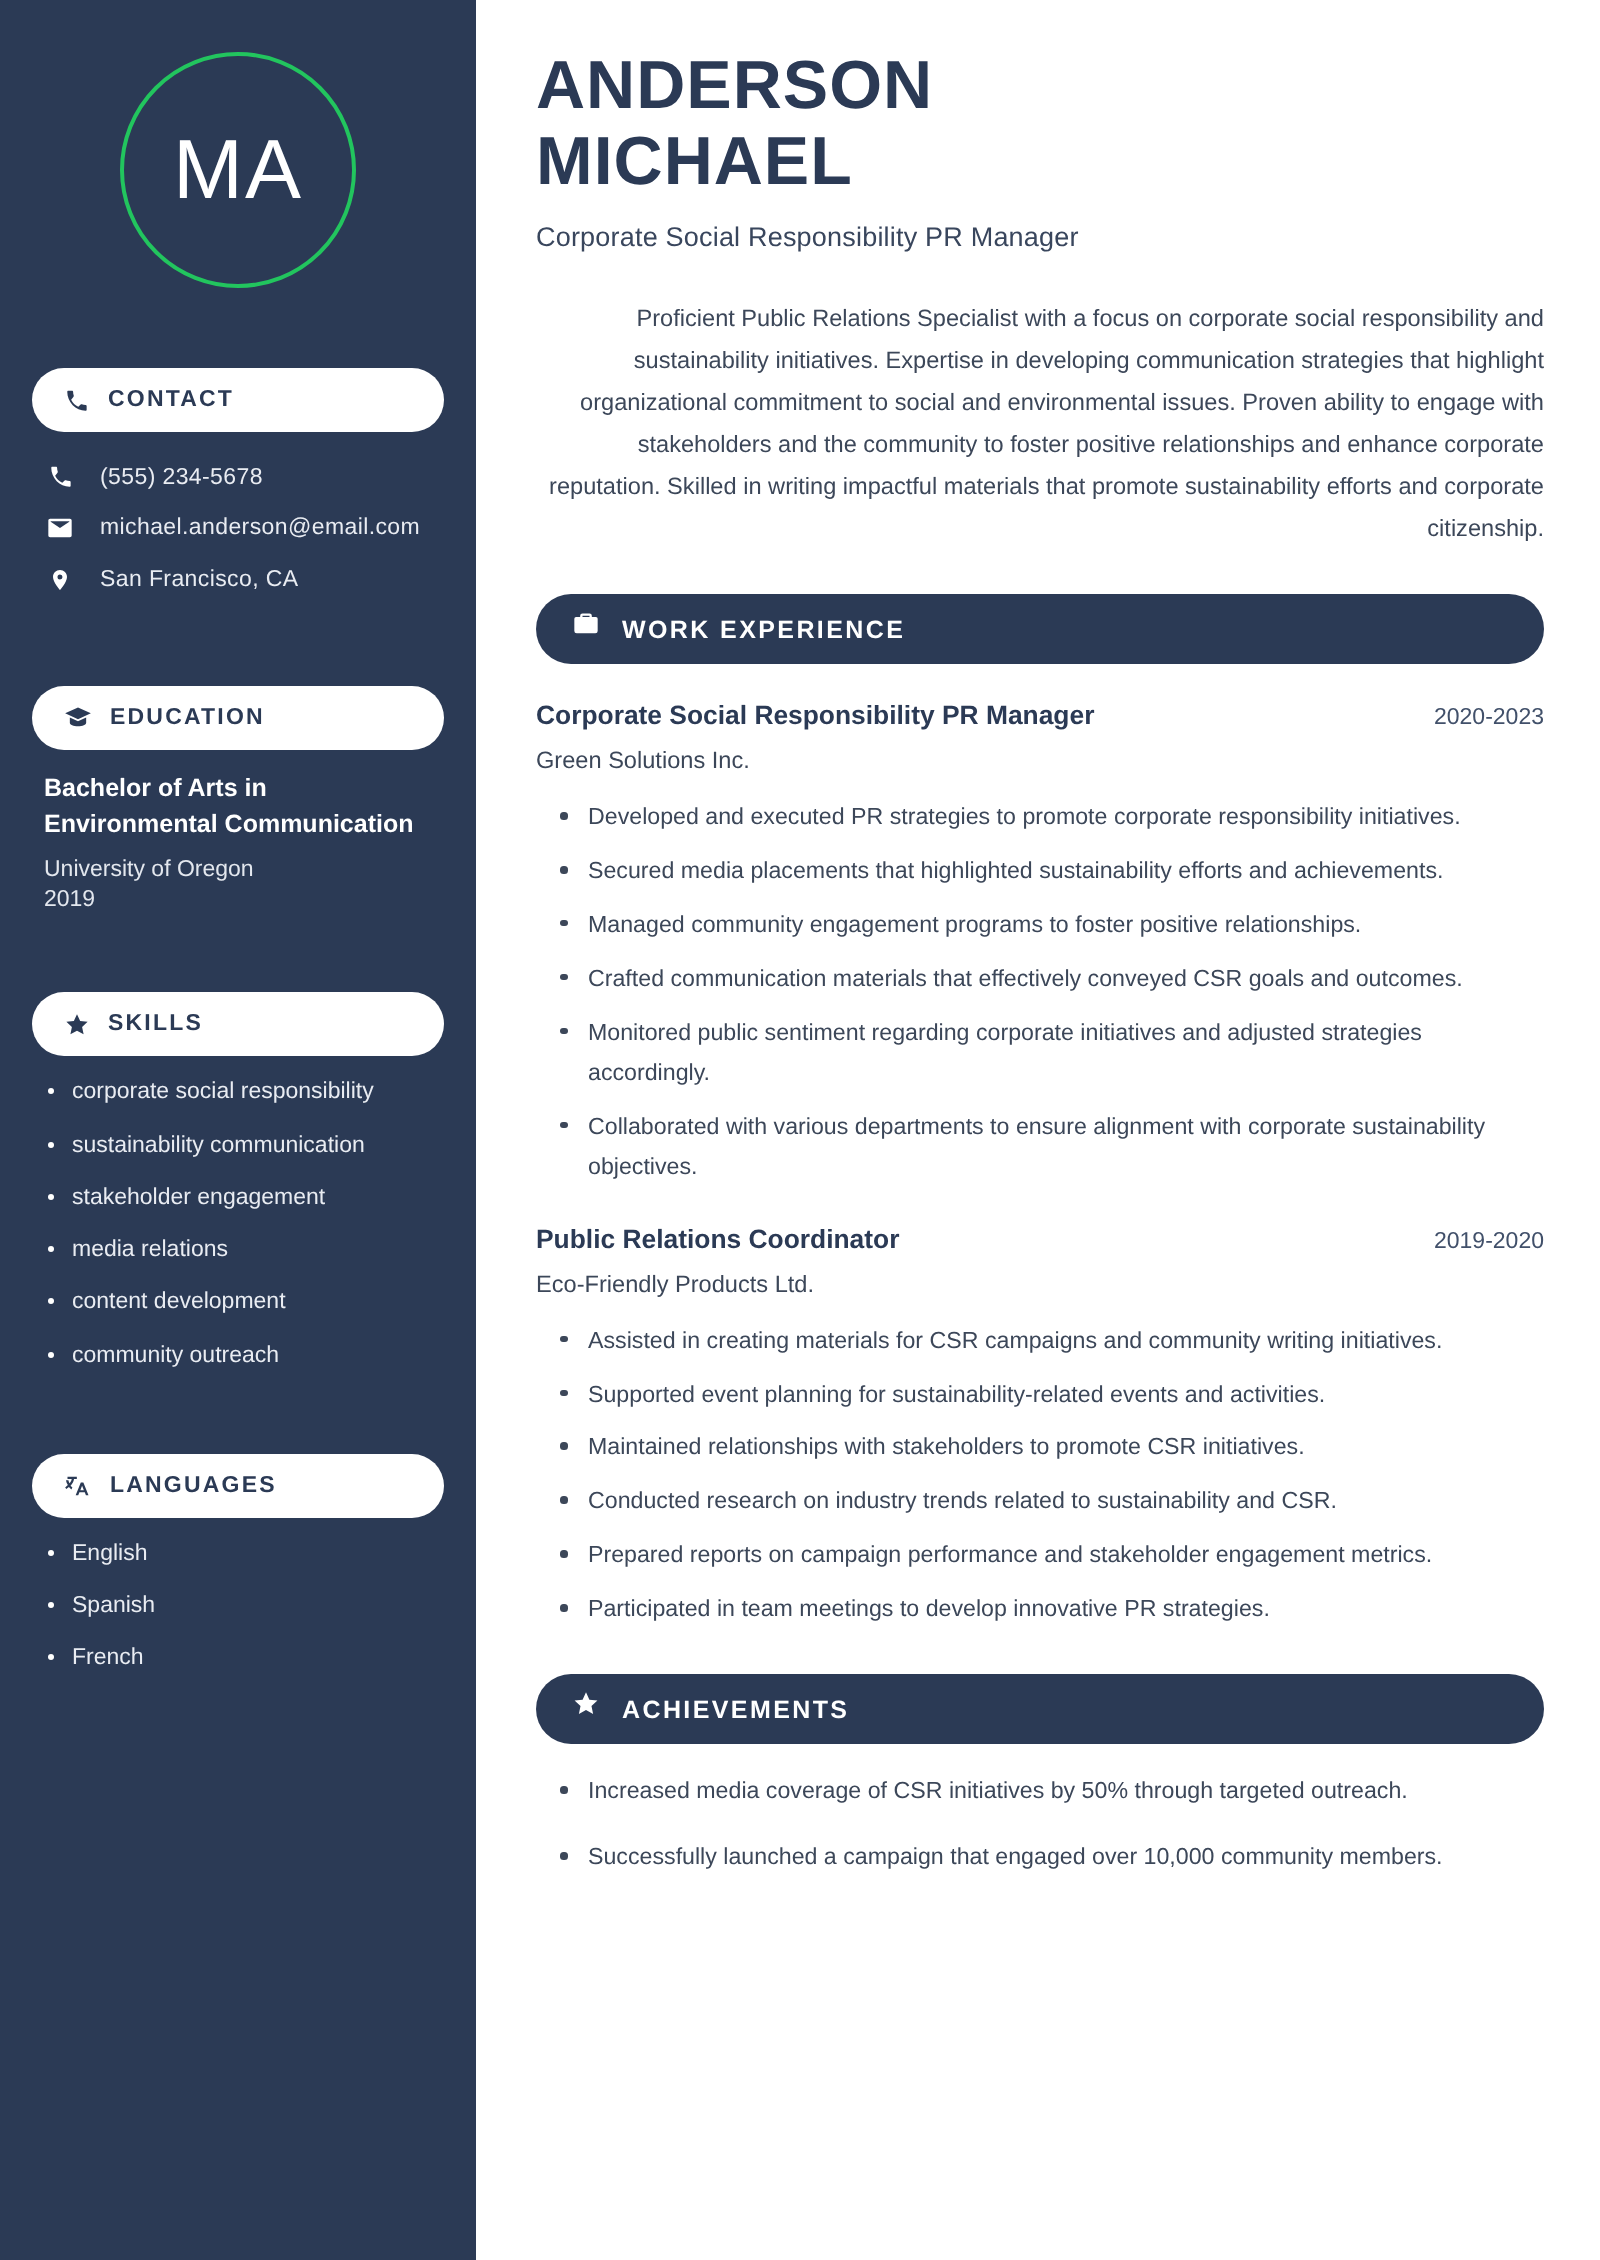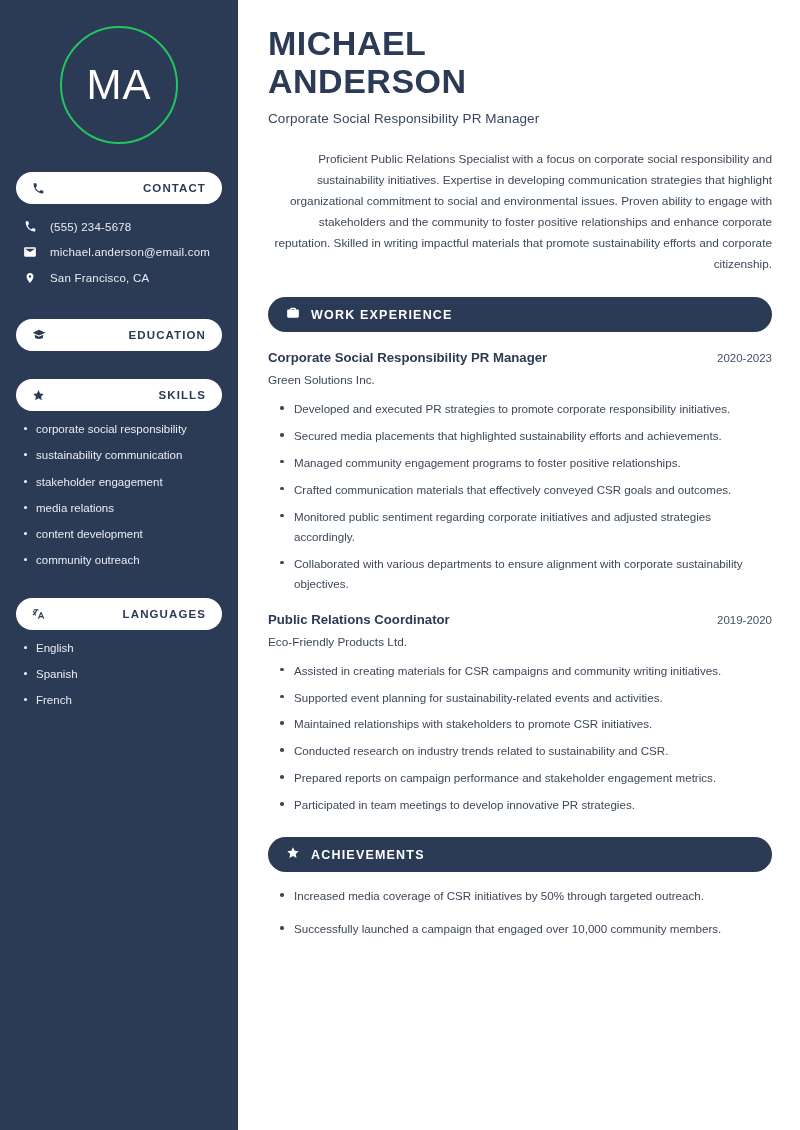--- a/index.html
+++ b/index.html
@@ -49,22 +49,21 @@
 
   .pill {
     background: #ffffff;
     color: #2b3a55;
     border-radius: 18px;
     height: 32px;
     display: flex;
     align-items: center;
     gap: 9px;
     padding: 0 16px;
-    margin-top: 28px;
-    justify-content: space-between;
+    margin-top: 40px;
   }
   .pill .pill-label {
     font-size: 11.5px;
     font-weight: bold;
     letter-spacing: 1.1px;
     text-transform: uppercase;
   }
   .pill svg { display: block; }
 
   .side-list { margin-top: 10px; }
@@ -271,20 +270,25 @@
     </div>
 
     <div class="pill">
       <span>
         <svg width="14" height="14" viewBox="0 0 24 24" fill="#2b3a55">
             <path d="M12 3 1 8l11 5 11-5-11-5zm-7 8.6V16c0 1.7 3.1 3 7 3s7-1.3 7-3v-4.4l-7 3.2-7-3.2z"></path>
           </svg>
       </span>
       <span class="pill-label">EDUCATION</span>
     </div>
+    <div class="edu-block">
+      <div class="edu-degree">Bachelor of Arts in Environmental Communication</div>
+      <div class="edu-school">University of Oregon</div>
+      <div class="edu-year">2019</div>
+    </div>
 
     <div class="pill">
       <span>
         <svg width="13" height="13" viewBox="0 0 24 24" fill="#2b3a55">
             <path d="M12 2l2.9 6.3 6.9.8-5.1 4.7 1.4 6.8L12 17.2 5.9 20.6l1.4-6.8L2.2 9.1l6.9-.8L12 2z"></path>
           </svg>
       </span>
       <span class="pill-label">SKILLS</span>
     </div>
     <ul class="side-bullets">
@@ -307,22 +311,22 @@
     <ul class="side-bullets">
       <li>English</li>
       <li>Spanish</li>
       <li>French</li>
     </ul>
   </aside>
 
   <main class="main">
 
     <div class="name">
+      <div>ANDERSON</div>
       <div>MICHAEL</div>
-      <div>ANDERSON</div>
     </div>
     <div class="job-title">Corporate Social Responsibility PR Manager</div>
 
     <div class="summary">Proficient Public Relations Specialist with a focus on corporate social responsibility and sustainability initiatives. Expertise in developing communication strategies that highlight organizational commitment to social and environmental issues. Proven ability to engage with stakeholders and the community to foster positive relationships and enhance corporate reputation. Skilled in writing impactful materials that promote sustainability efforts and corporate citizenship.</div>
 
     <div class="sec-bar">
       <span>
         <svg width="14" height="14" viewBox="0 0 24 24" fill="#ffffff">
             <path d="M9 3h6a2 2 0 0 1 2 2v1h3.5A1.5 1.5 0 0 1 22 7.5V18a2 2 0 0 1-2 2H4a2 2 0 0 1-2-2V7.5A1.5 1.5 0 0 1 3.5 6H7V5a2 2 0 0 1 2-2zm0 3h6V5H9v1z"></path>
           </svg>

